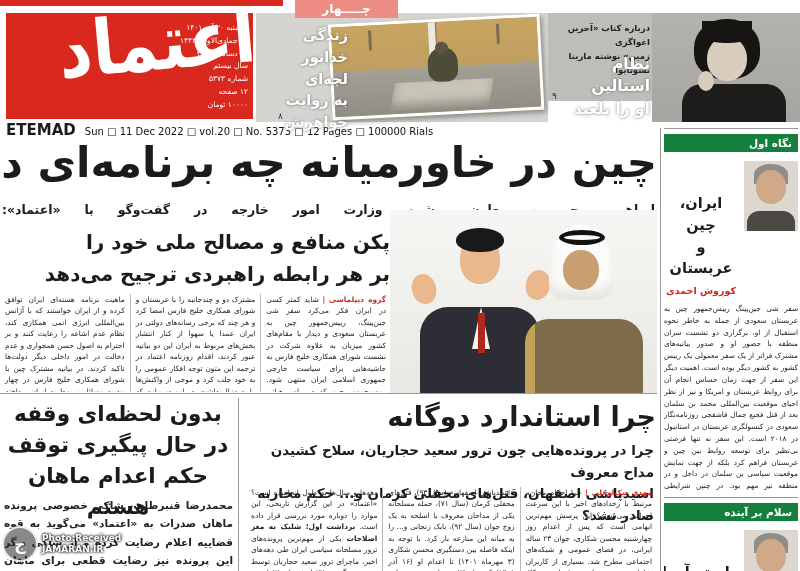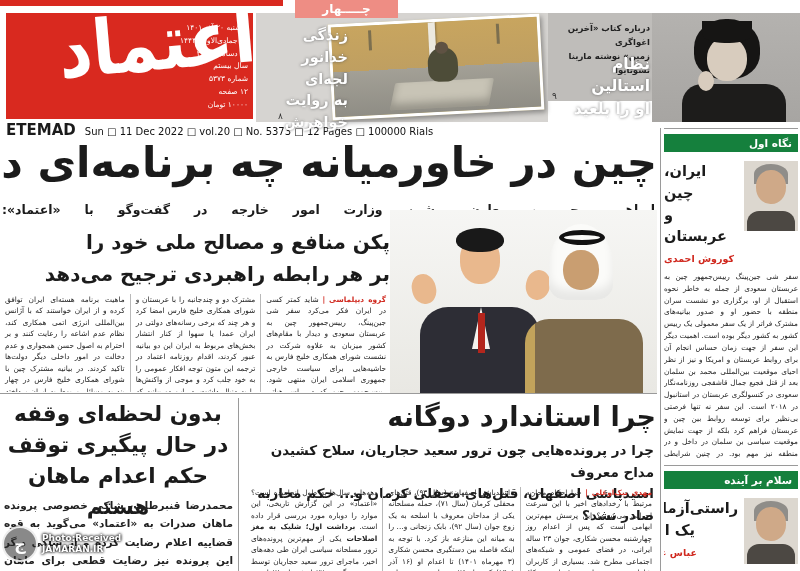--- a/index.html
+++ b/index.html
@@ -105,21 +105,21 @@
 
   
   .sidebar { left:664px; top:128px; width:134px; height:443px; border-top:1px solid #9a9a9a; overflow:hidden; }
   .red-banner { margin-top:5px; height:18px; background:#15803d; color:#fff; font-weight:bold;
     font-size:10.5px; line-height:18px; padding:0 6px; text-align:right; }
   .sb-art-top { display:flex; direction:rtl; margin-top:9px; gap:6px; }
   .portrait { position:relative; width:54px; height:70px; background:#dcd7cf; overflow:hidden; flex:none; }
   .p-hair { position:absolute; left:10px; top:3px; width:34px; height:20px; background:#8f8d89; border-radius:50% 50% 0 0; }
   .p-face { position:absolute; left:12px; top:9px; width:30px; height:34px; background:#cfa988; border-radius:48%; }
   .p-shoulders { position:absolute; left:3px; bottom:0; width:48px; height:20px; background:#4c4843; border-radius:12px 12px 0 0; }
-  .sb-hgroup { flex:1; text-align:left; }
+  .sb-hgroup { flex:1; text-align:center;margin-top:32px; }
   .sb-h { font-weight:bold; font-size:14.5px; line-height:1.5; }
   .sb-author { color:#d0281e; font-weight:bold; font-size:9.5px; margin-top:5px; }
   .sb-body { margin-top:7px; font-size:7.3px; line-height:1.62; text-align:justify; color:#222; }
   .sb-rule { height:1px; background:#9a9a9a; margin-top:6px; }
 </style>
 </head>
 <body>
 
 <div class="page">
 

